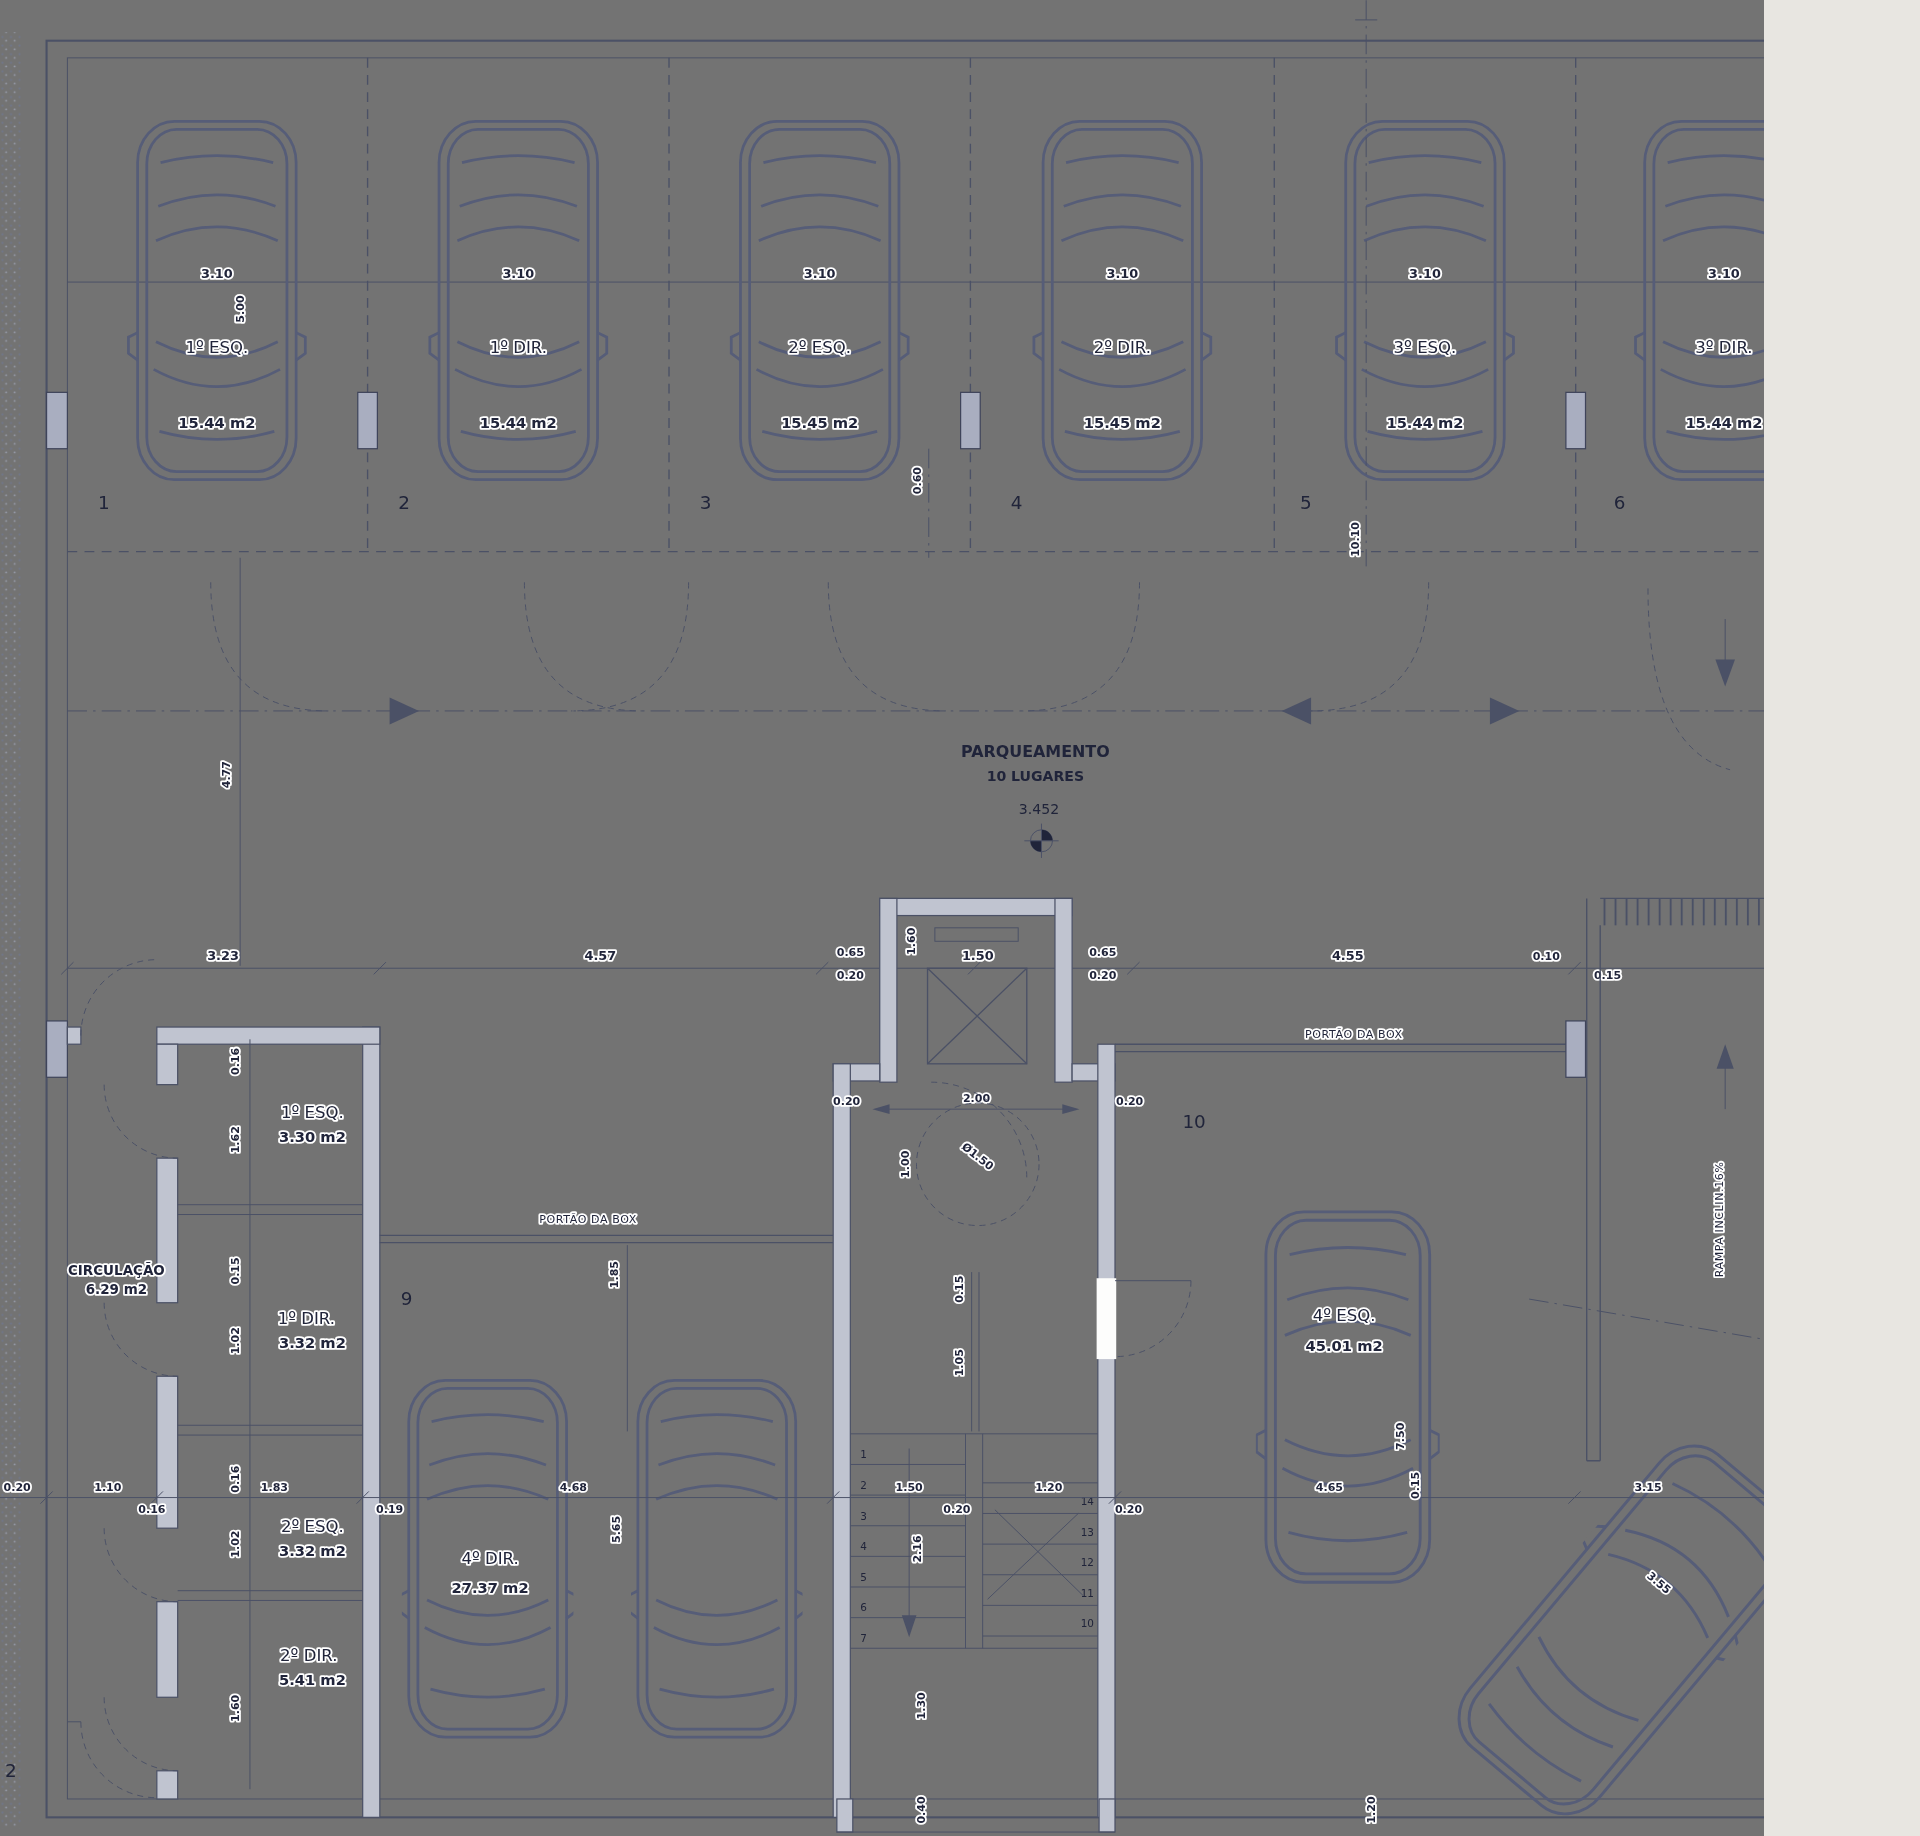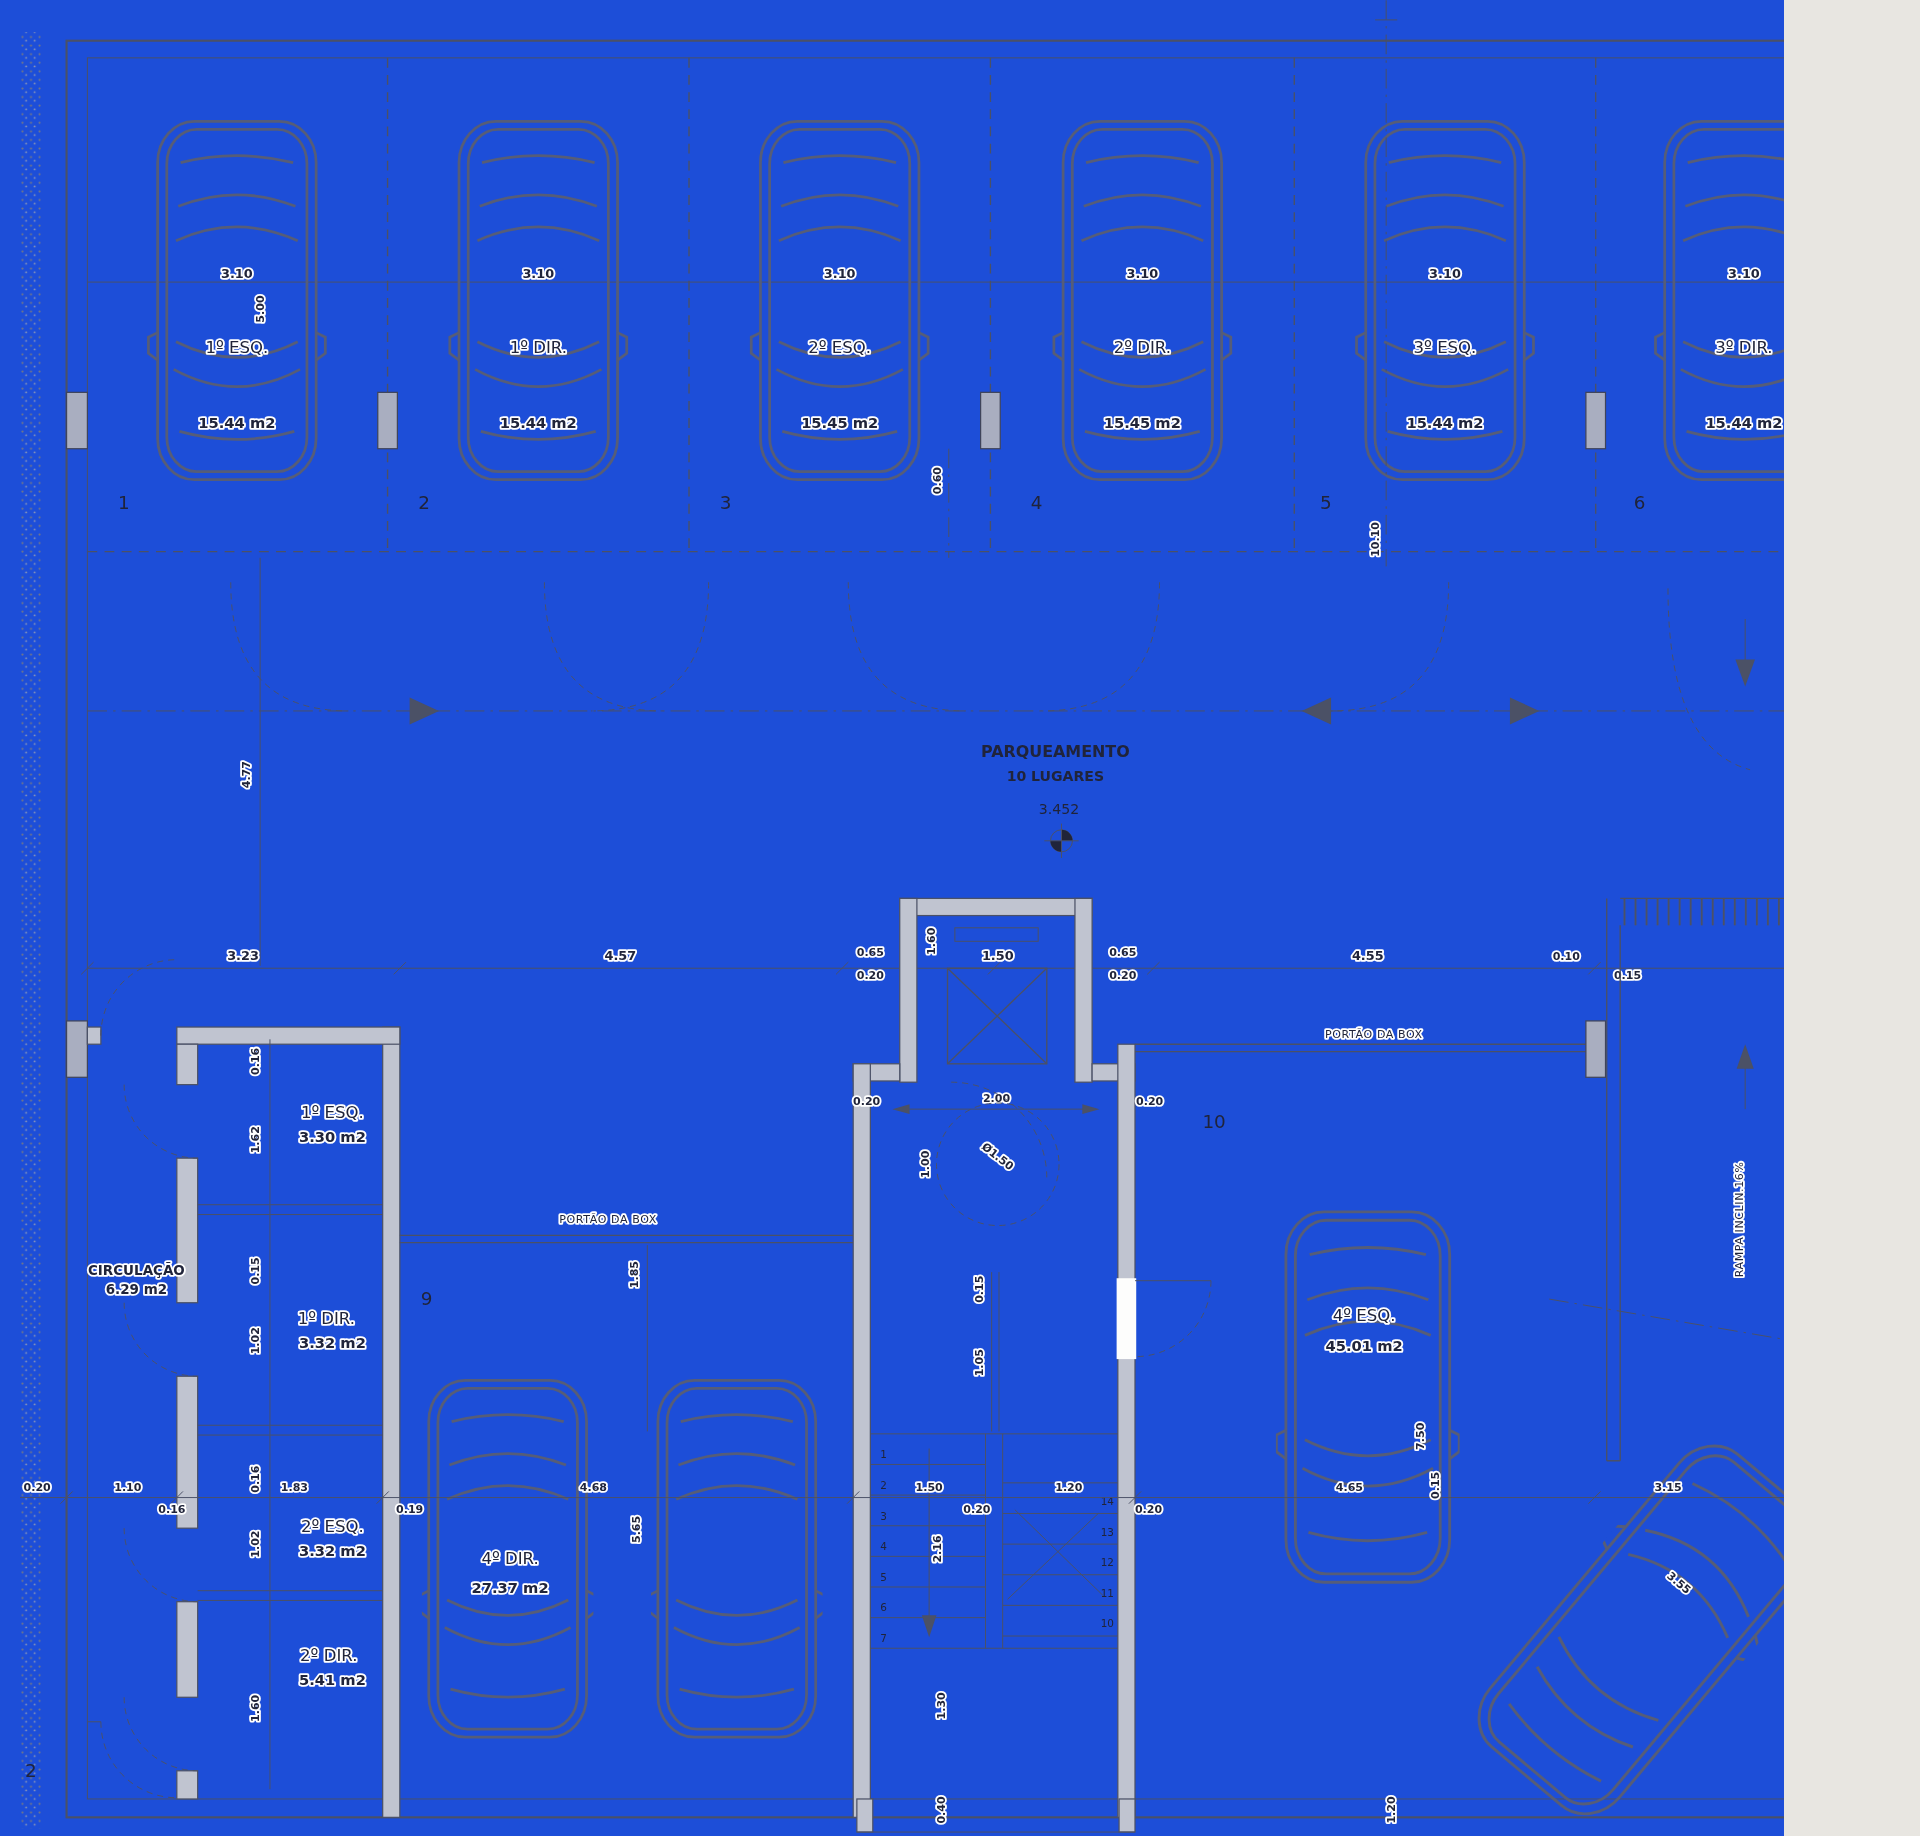--- a/index.html
+++ b/index.html
@@ -1,16 +1,16 @@
 <!DOCTYPE html>
 <html><head>
 <meta charset="utf-8">
 <style>
   html,body{margin:0;padding:0;background:#e8e6e1;}
-  .page{width:1764px;height:1836px;background:#1d4ed8;position:relative;overflow:hidden;padding-left:20px;}
+  .page{width:1764px;height:1836px;background:#737373;position:relative;overflow:hidden;}
   svg{display:block;}
   text{font-family:"DejaVu Sans",sans-serif;fill:#20243a;}
   .dim{font-size:10.5px;font-weight:bold;}
   .dims{font-size:9px;font-weight:bold;}
   .name{font-size:13.5px;}
   .area{font-size:12px;font-weight:bold;}
   .num{font-size:15px;}
   .tread{font-size:8.5px;}
   .title{font-size:13px;font-weight:bold;}
   .small{font-size:9px;letter-spacing:0.5px;}

